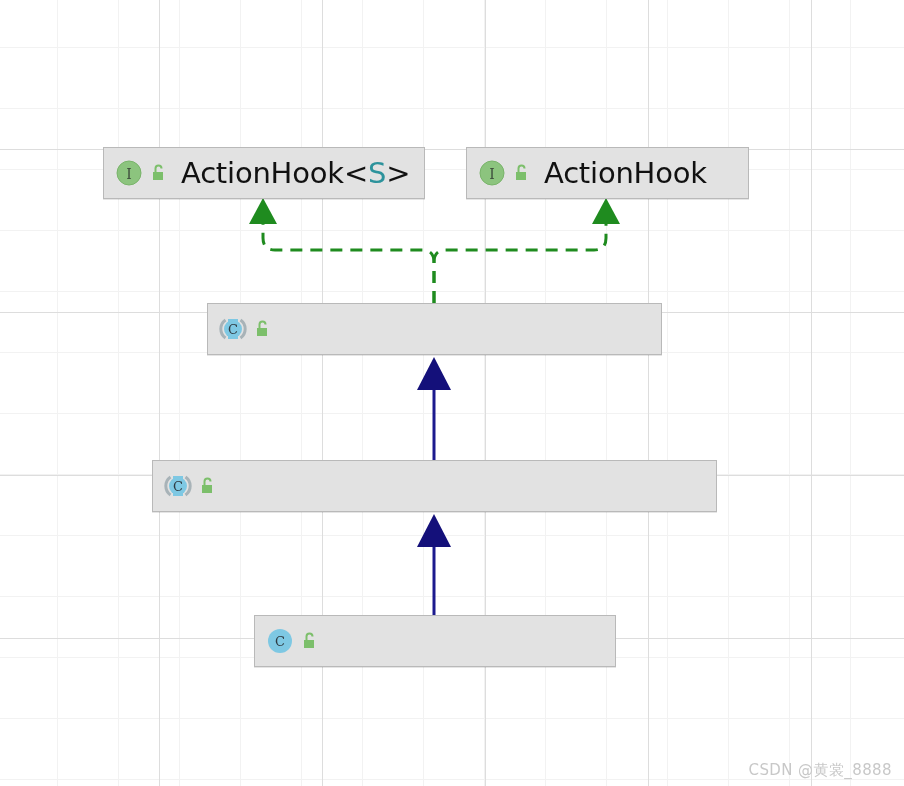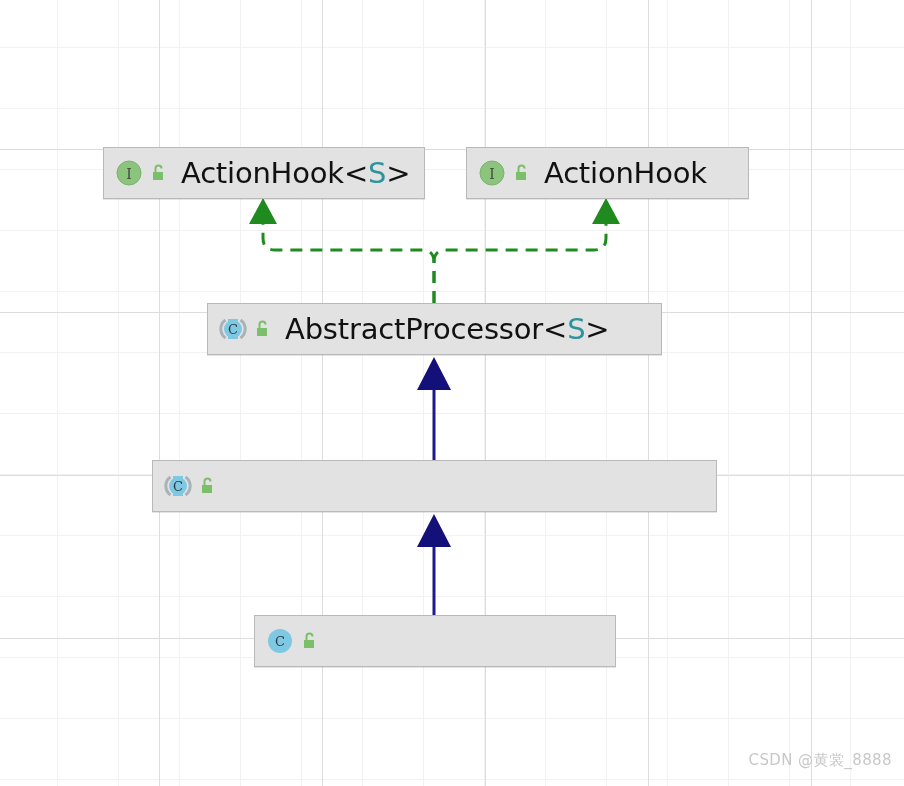--- a/index.html
+++ b/index.html
@@ -75,21 +75,21 @@
     height: 19px;
     flex: 0 0 auto;
     display: block;
     margin-left: 6px;
   }
 
   
   #watermark {
     position: absolute;
     right: 12px;
-    bottom: 16px;
+    bottom: 6px;
     font-size: 15px;
     color: #c8c8c8;
     font-family: "DejaVu Sans", "Liberation Sans", sans-serif;
     letter-spacing: 0.4px;
     user-select: none;
   }
 </style>
 </head>
 <body>
 
@@ -152,23 +152,20 @@
         <path d="M22.5 6 A11 11 0 0 1 22.5 24" fill="none" stroke="#a8b3b8" stroke-width="3"></path>
         <circle cx="15" cy="15" r="9" fill="#7ec8e3"></circle>
         <rect x="10" y="5" width="10" height="20" fill="#7ec8e3"></rect>
         <text x="15" y="20" text-anchor="middle" font-family="DejaVu Serif, serif" font-size="13" fill="#2f3b42">C</text>
       </svg>
       <svg class="lock-icon" viewBox="0 0 19 19">
         <path d="M5.5 8 L5.5 4.5 A3 3 0 0 1 11.5 4.5" fill="none" stroke="#7cbf6b" stroke-width="2"></path>
         <rect x="3" y="8" width="10" height="8" fill="#7cbf6b"></rect>
       </svg>
     </span>
-    <span class="label">
-      <span>AbstractProcessor</span><span class="angle">&lt;</span><span class="generic">S</span><span class="angle">&gt;</span>
-    </span>
   </div>
 
   <div class="node" style="left:152px; top:460px; width:565px; height:52px;">
     <span class="icon-wrap">
       <svg class="kind-icon" viewBox="0 0 30 30">
         <path d="M7.5 6 A11 11 0 0 0 7.5 24" fill="none" stroke="#a8b3b8" stroke-width="3"></path>
         <path d="M22.5 6 A11 11 0 0 1 22.5 24" fill="none" stroke="#a8b3b8" stroke-width="3"></path>
         <circle cx="15" cy="15" r="9" fill="#7ec8e3"></circle>
         <rect x="10" y="5" width="10" height="20" fill="#7ec8e3"></rect>
         <text x="15" y="20" text-anchor="middle" font-family="DejaVu Serif, serif" font-size="13" fill="#2f3b42">C</text>

